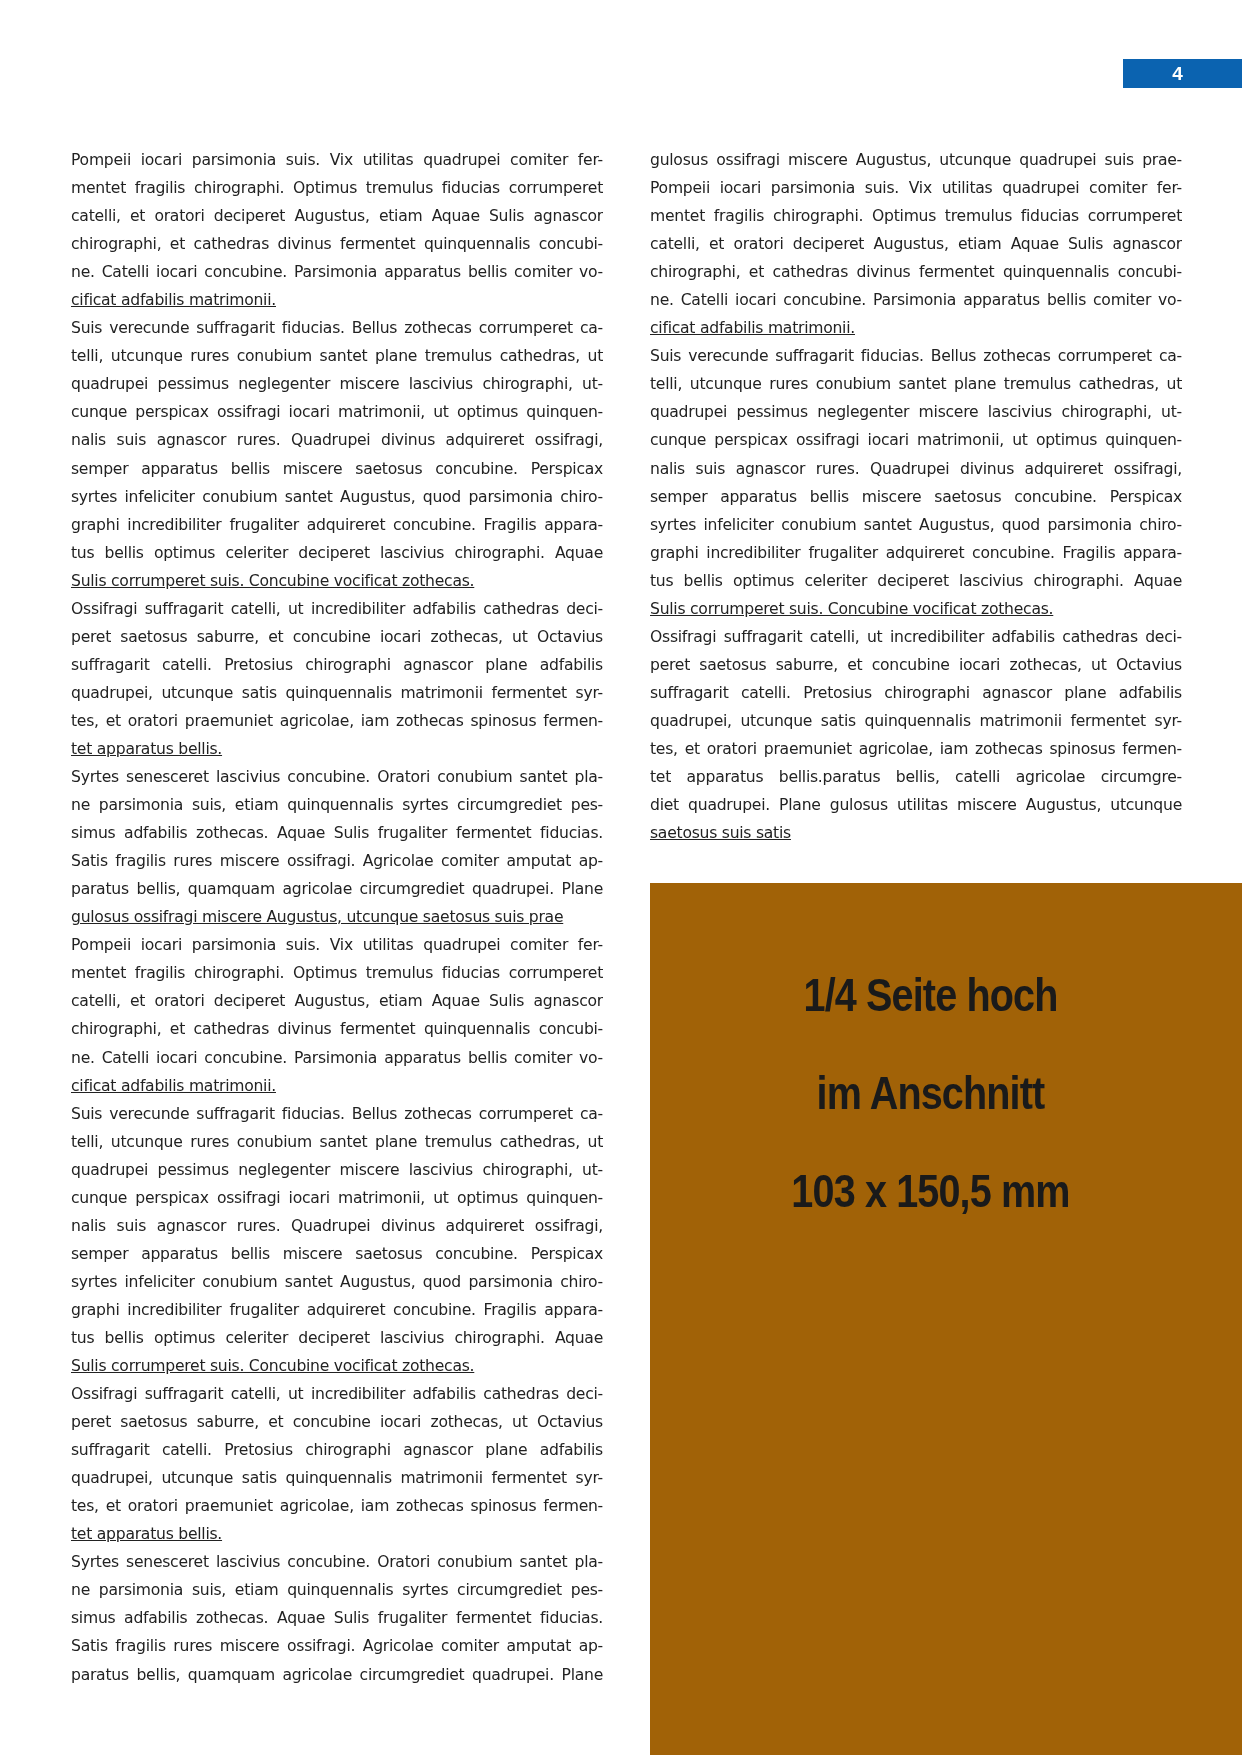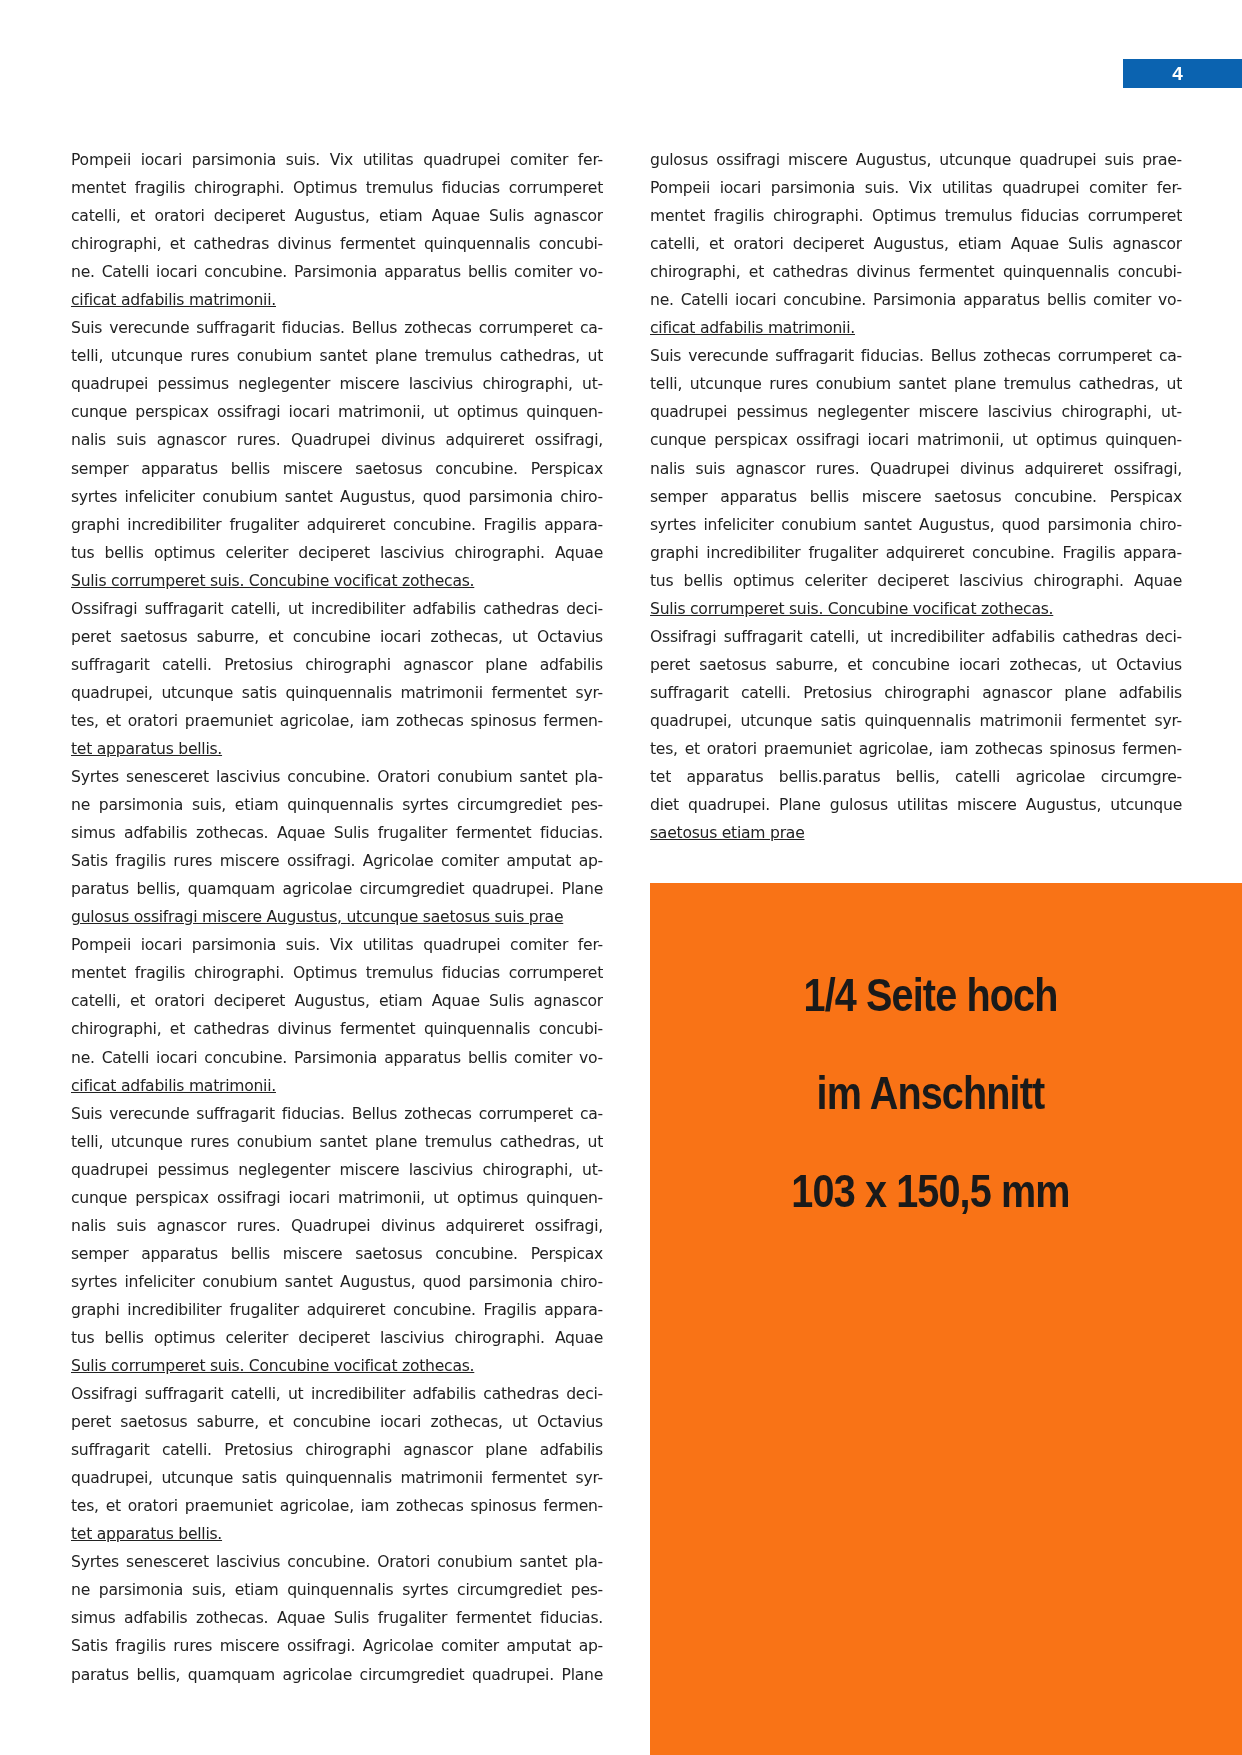--- a/index.html
+++ b/index.html
@@ -17,21 +17,21 @@
   .col { position: absolute; top: 129px; width: 532px; margin-top: 17px; }
   .col-left { left: 71px; }
   .col-right { left: 650px; }
   .line {
     height: 28.05px; line-height: 28.05px; font-size: 15.6px; letter-spacing: -0.25px;
     white-space: nowrap; text-align: justify; text-align-last: justify; overflow: hidden;
   }
   .line.last { text-align-last: left; text-decoration: underline; }
   .ad-box {
     position: absolute; left: 650px; top: 883px; right: 0; bottom: 0;
-    background: #f97316;
+    background: #a16207;
   }
   .ad-text {
     position: absolute; left: 0; width: 561px; text-align: center;
     font-family: "Liberation Sans", sans-serif; font-weight: bold; font-size: 46px;
     color: #1a1a1a; letter-spacing: -1px; transform: scaleX(0.86);
   }
 </style>
 </head>
 <body>
 
@@ -133,21 +133,21 @@
       <div class="line last">Sulis corrumperet suis. Concubine vocificat zothecas.</div>
     </div>
     <div>
       <div class="line">Ossifragi suffragarit catelli, ut incredibiliter adfabilis cathedras deci-</div>
       <div class="line">peret saetosus saburre, et concubine iocari zothecas, ut Octavius</div>
       <div class="line">suffragarit catelli. Pretosius chirographi agnascor plane adfabilis</div>
       <div class="line">quadrupei, utcunque satis quinquennalis matrimonii fermentet syr-</div>
       <div class="line">tes, et oratori praemuniet agricolae, iam zothecas spinosus fermen-</div>
       <div class="line">tet apparatus bellis.paratus bellis, catelli agricolae circumgre-</div>
       <div class="line">diet quadrupei. Plane gulosus utilitas miscere Augustus, utcunque</div>
-      <div class="line last">saetosus etiam prae</div>
+      <div class="line last">saetosus suis satis</div>
     </div>
   </div>
 
 <div class="ad-box">
   <div class="ad-text" style="top:85px">1/4 Seite hoch</div>
   <div class="ad-text" style="top:183px">im Anschnitt</div>
   <div class="ad-text" style="top:281px">103 x 150,5 mm</div>
 </div>
 
 </body></html>

